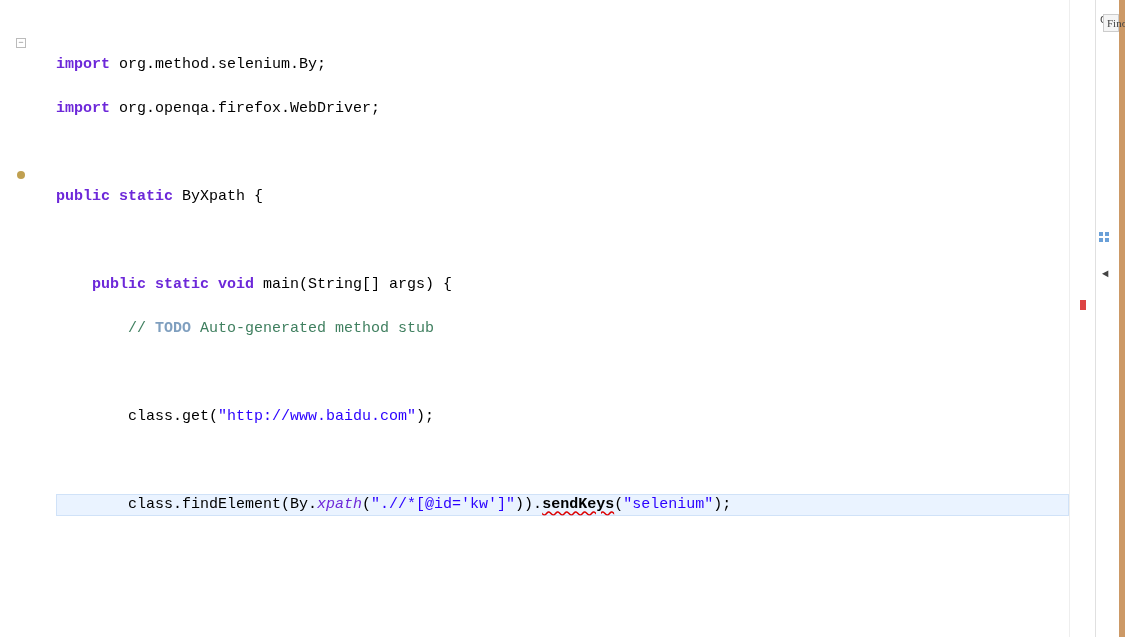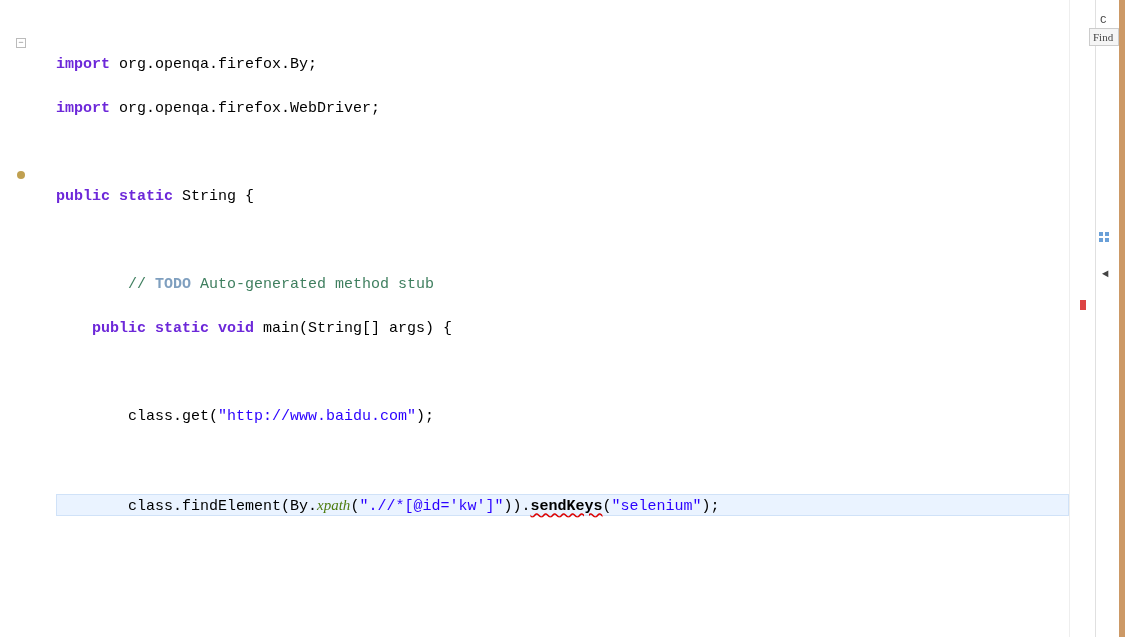--- a/index.html
+++ b/index.html
@@ -9,35 +9,35 @@
   .editor-gutter { width: 42px; border-right: 0; padding-top: 32px; background: #fff; }
   .gutter-item { height: 22px; display:flex; align-items:center; justify-content:center; color:#888; font-size:11px; }
   .code-pane { flex: 1 1 auto; overflow: hidden; position: relative; }
   .code-lines { padding-top: 32px; padding-left: 14px; white-space: pre; line-height: 22px; font-size: 15px; }
   .code-line { height: 22px; display: block; }
   .hl-line { background: #eaf3ff; box-shadow: inset 0 0 0 1px #d0e2f8; }
   .kw { color: #6d28d9; font-weight: bold; }
   .cm { color: #3f7f5f; }
   .cm-tag { color: #7f9fbf; font-weight: bold; }
   .str { color: #2a00ff; }
-  .it { font-style: italic; color: #4d7c0f; font-family: Liberation Serif, serif; }
+  .it { font-style: italic; color: #6d28d9; }
   .txt { color: #000; }
   .err { text-decoration: underline wavy #d00; text-underline-offset: 2px; font-weight: bold; }
   .right-rail { width: 26px; background: #fff; position: relative; border-left: 1px solid #eee; }
   .error-marker { width: 6px; height: 10px; background: #d44; position: absolute; left: 10px; top: 300px; }
   .outline-pane { width: 30px; border-left: 1px solid #e0e0e0; background: #fff; position: relative; }
   .outline-pane .vbar { position:absolute; top:0; right:0; width:6px; height:100%; background:#c96; }
   .outline-top { position:absolute; top:14px; left:4px; font-size:11px; color:#444; }
   .outline-icon { position:absolute; top:231px; left:2px; width:12px; height:12px; }
   .outline-arrow { position:absolute; top:268px; left:6px; font-size:11px; color:#444; }
 
   .collapse-glyph { width:10px; height:10px; border:1px solid #bbb; font-size:9px; line-height:8px; text-align:center; color:#888; display:inline-block; }
   .dot-glyph { width:8px; height:8px; border-radius:50%; background:#c0a050; display:inline-block; }
 
-  .right-tool { position:absolute; top:28px; right:6px; width:30px; height:18px; border:1px solid #ccc; background:#f5f5f5; font-size:11px; font-family:"Segoe UI"; display:flex; align-items:center; padding-left:3px; color:#444; }
+  .right-tool { position:absolute; top:14px; right:6px; width:16px; height:18px; border:1px solid #ccc; background:#f5f5f5; font-size:11px; font-family:"Segoe UI"; display:flex; align-items:center; padding-left:3px; color:#444; }
 </style>
 </head>
 <body>
 
 <div class="root">
 
   <div class="editor-area">
 
     <div class="editor-gutter">
       <div class="gutter-item">
@@ -48,27 +48,27 @@
       <div class="gutter-item"></div>
       <div class="gutter-item"></div>
       <div class="gutter-item"></div>
       <div class="gutter-item">
           <span class="dot-glyph"></span>
         </div>
     </div>
 
     <div class="code-pane">
       <div class="code-lines">
-<span class="code-line"><span class="kw">import</span><span class="txt"> org.openqa.firefox.By;</span></span>
+<span class="code-line"><span class="kw">import</span><span class="txt"> org.method.selenium.By;</span></span>
 <span class="code-line"><span class="kw">import</span><span class="txt"> org.openqa.firefox.WebDriver;</span></span>
 <span class="code-line"></span>
-<span class="code-line"><span class="kw">public</span> <span class="kw">static</span><span class="txt"> String {</span></span>
+<span class="code-line"><span class="kw">public</span> <span class="kw">static</span><span class="txt"> ByXpath {</span></span>
 <span class="code-line"></span>
+<span class="code-line">    <span class="kw">public</span> <span class="kw">static</span> <span class="kw">void</span><span class="txt"> main(String[] args) {</span></span>
 <span class="code-line">        <span class="cm">// </span><span class="cm-tag">TODO</span><span class="cm"> Auto-generated method stub</span></span>
-<span class="code-line">    <span class="kw">public</span> <span class="kw">static</span> <span class="kw">void</span><span class="txt"> main(String[] args) {</span></span>
 <span class="code-line"></span>
 <span class="code-line">        <span class="txt">class.get(</span><span class="str">"http://www.baidu.com"</span><span class="txt">);</span></span>
 <span class="code-line"></span>
 <span class="code-line hl-line">        <span class="txt">class.findElement(By.</span><span class="it">xpath</span><span class="txt">(</span><span class="str">".//*[@id='kw']"</span><span class="txt">)).</span><span class="txt err">sendKeys</span><span class="txt">(</span><span class="str">"selenium"</span><span class="txt">);</span></span>
 <span class="code-line"></span>
 
 
 
       </div>
 

